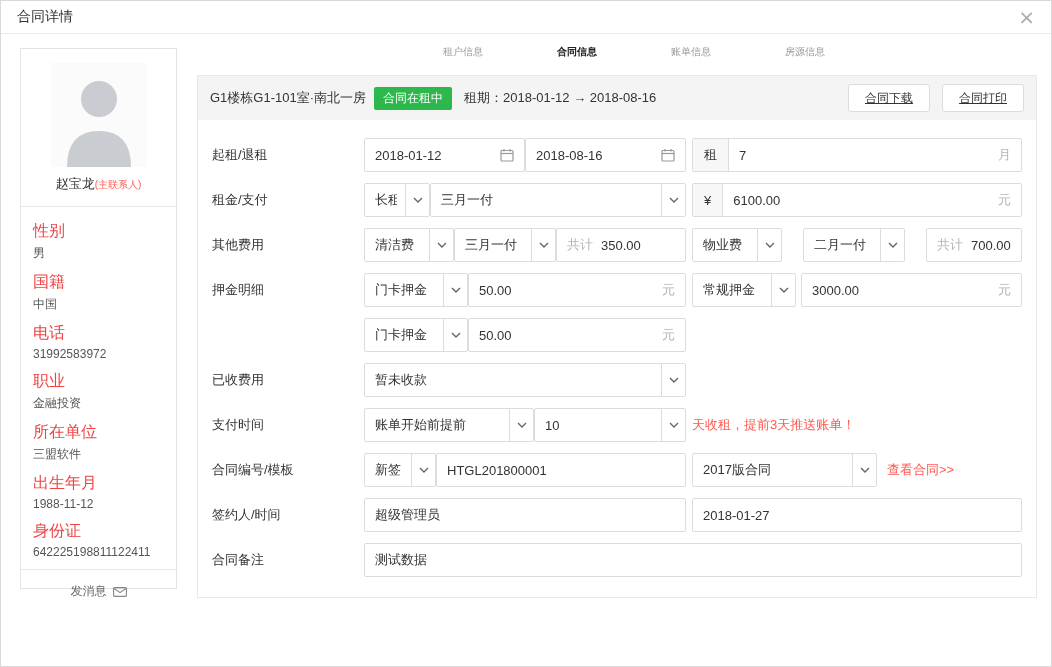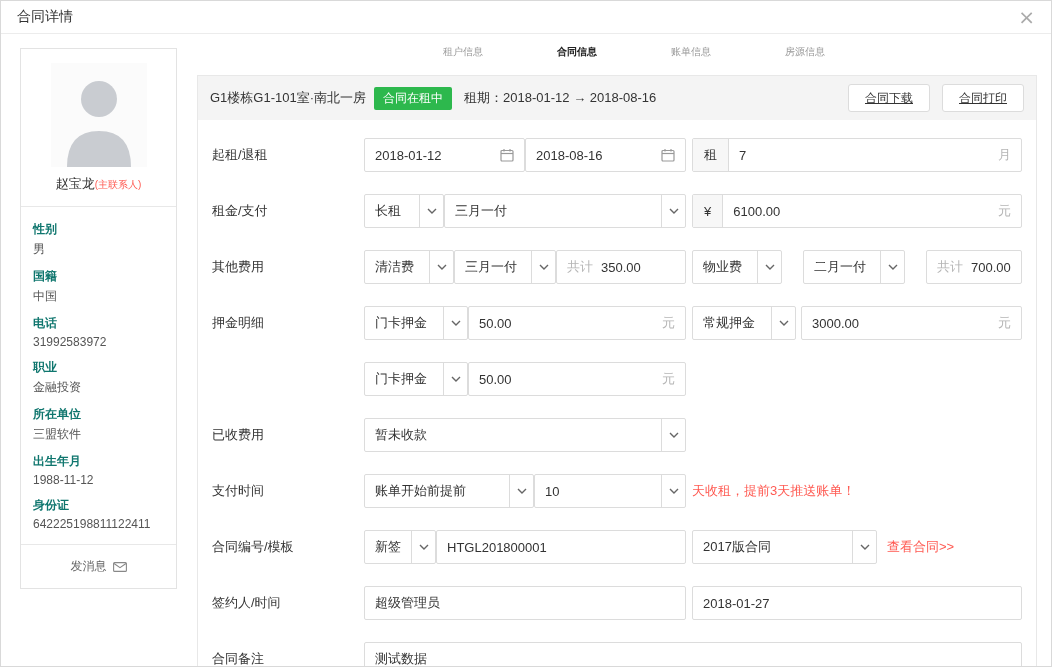--- a/index.html
+++ b/index.html
@@ -27,21 +27,21 @@
     border: 1px solid #e3e3e3; display: flex; flex-direction: column; background: #fff;
   }
   .avatar-wrap { display: flex; justify-content: center; padding: 14px 0 8px; }
   .tenant-name {
     text-align: center; font-size: 13px; color: #333;
     padding-bottom: 13px; border-bottom: 1px solid #e8e8e8; white-space: nowrap;
   }
   .name-suffix { font-size: 10px; color: var(--red, #ff5a52); }
   .sb-fields { padding: 14px 12px 0; }
   .sb-field { margin-bottom: 10px; }
-  .sb-label { font-size: 12px; color: #0f766e; font-weight: bold; margin-bottom: 3px; }
+  .sb-label { font-size: 16px; color: #ef4444; font-weight: normal; margin-bottom: 3px; }
   .sb-value { font-size: 12px; color: #555; word-break: break-all; }
   .sb-spacer { flex: 1; }
   .send-msg {
     border-top: 1px solid #e8e8e8; padding: 13px 0; font-size: 12px; color: #666;
     cursor: pointer; display: flex; align-items: center; justify-content: center; gap: 6px;
   }
   
   .main { position: absolute; left: 196px; top: 40px; width: 840px; }
   .tabs { display: flex; justify-content: center; gap: 74px; padding: 4px 0 16px; margin-left: 34px; }
   .tab { font-size: 10px; color: #999; cursor: pointer; white-space: nowrap; }
@@ -54,21 +54,21 @@
     padding: 3px 9px; border-radius: 2px; white-space: nowrap; margin-left: -4px; font-family: Liberation Serif, serif;
   }
   .period { font-size: 13px; color: #333; white-space: nowrap; }
   .grow { flex: 1; }
   .ibtn {
     background: #fff; border: 1px solid #dcdcdc; border-radius: 3px; height: 28px;
     padding: 0 16px; font-size: 12px; color: #333; cursor: pointer; font-family: inherit; white-space: nowrap; text-decoration: underline;
   }
   
   .form { padding: 18px 14px 20px; }
-  .frow { display: flex; align-items: center; margin-bottom: 22px; }
+  .frow { display: flex; align-items: center; margin-bottom: 11px; }
   .frow:last-child { margin-bottom: 0; }
   .rlabel { width: 152px; font-size: 13px; color: #333; flex: none; }
   .colL { width: 322px; display: flex; flex: none; }
   .colR { width: 330px; display: flex; gap: 10px; align-items: center; margin-left: 6px; flex: none; }
   .colFull { width: 658px; display: flex; flex: none; }
   .field {
     position: relative; height: 34px; border: 1px solid #dcdcdc; border-radius: 2px;
     background: #fff; display: flex; align-items: center; padding: 0 10px;
     font-size: 13px; color: #333;
   }
@@ -82,21 +82,21 @@
   .group { padding: 0; }
   .prefix {
     height: 100%; display: flex; align-items: center; padding: 0 11px;
     background: #f7f7f7; border-right: 1px solid #dcdcdc; color: #333; flex: none;
   }
   .group .val { padding-left: 10px; }
   .group .suffix { margin-left: auto; color: #b5b5b5; padding-right: 10px; flex: none; }
   .sfx { margin-left: auto; color: #b5b5b5; flex: none; }
   .mutedpre { color: #b5b5b5; margin-right: 8px; flex: none; }
   .grow1 { flex: 1; min-width: 0; }
-  .w70 { width: 80px; flex: none; }
+  .w70 { width: 66px; flex: none; }
   .w72 { width: 72px; flex: none; }
   .w90 { width: 90px; flex: none; }
   .w102 { width: 102px; flex: none; }
   .w104 { width: 104px; flex: none; }
   .w170 { width: 170px; flex: none; }
   .w185 { width: 185px; flex: none; }
   .note { font-size: 13px; color: var(--red, #ff5a52); white-space: nowrap; }
   .link { font-size: 13px; color: var(--red, #ff5a52); cursor: pointer; white-space: nowrap; }
 </style>
 </head>

